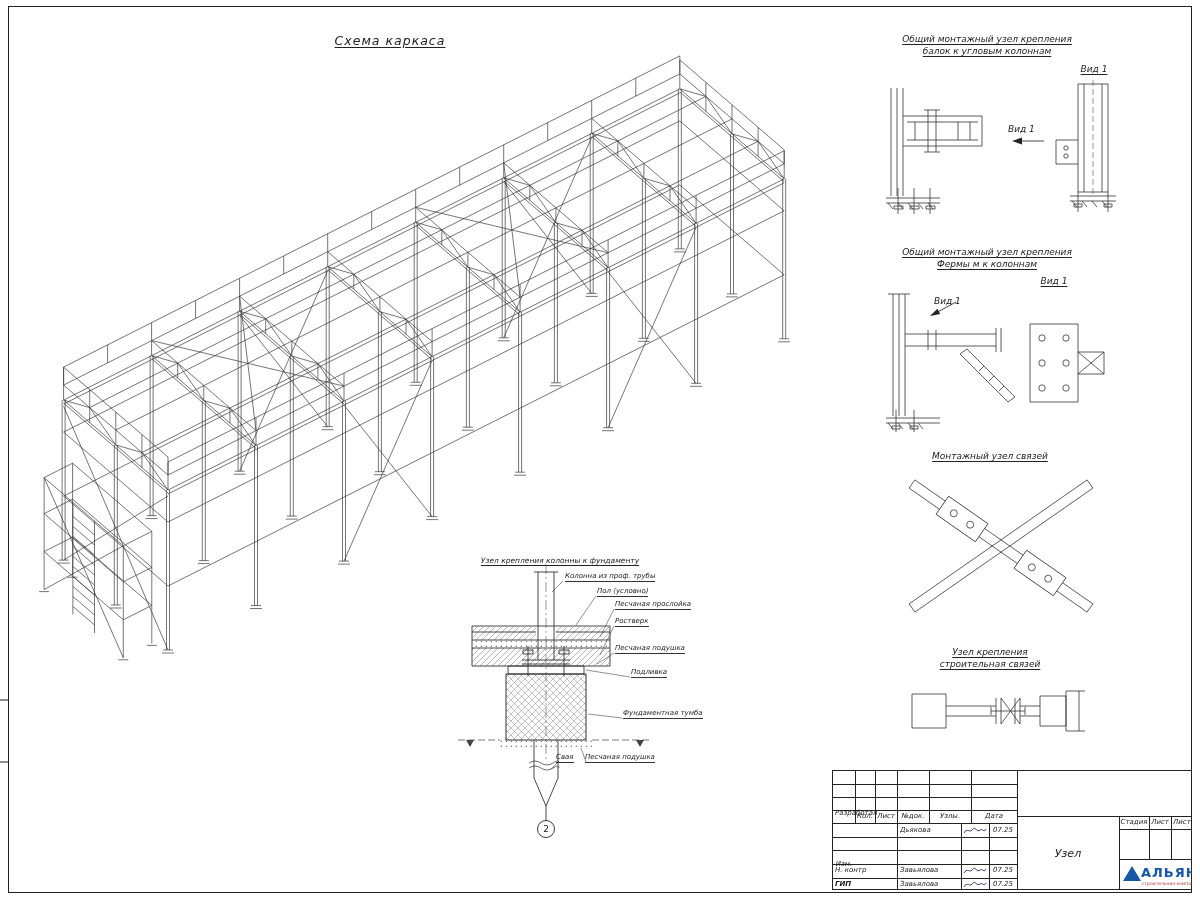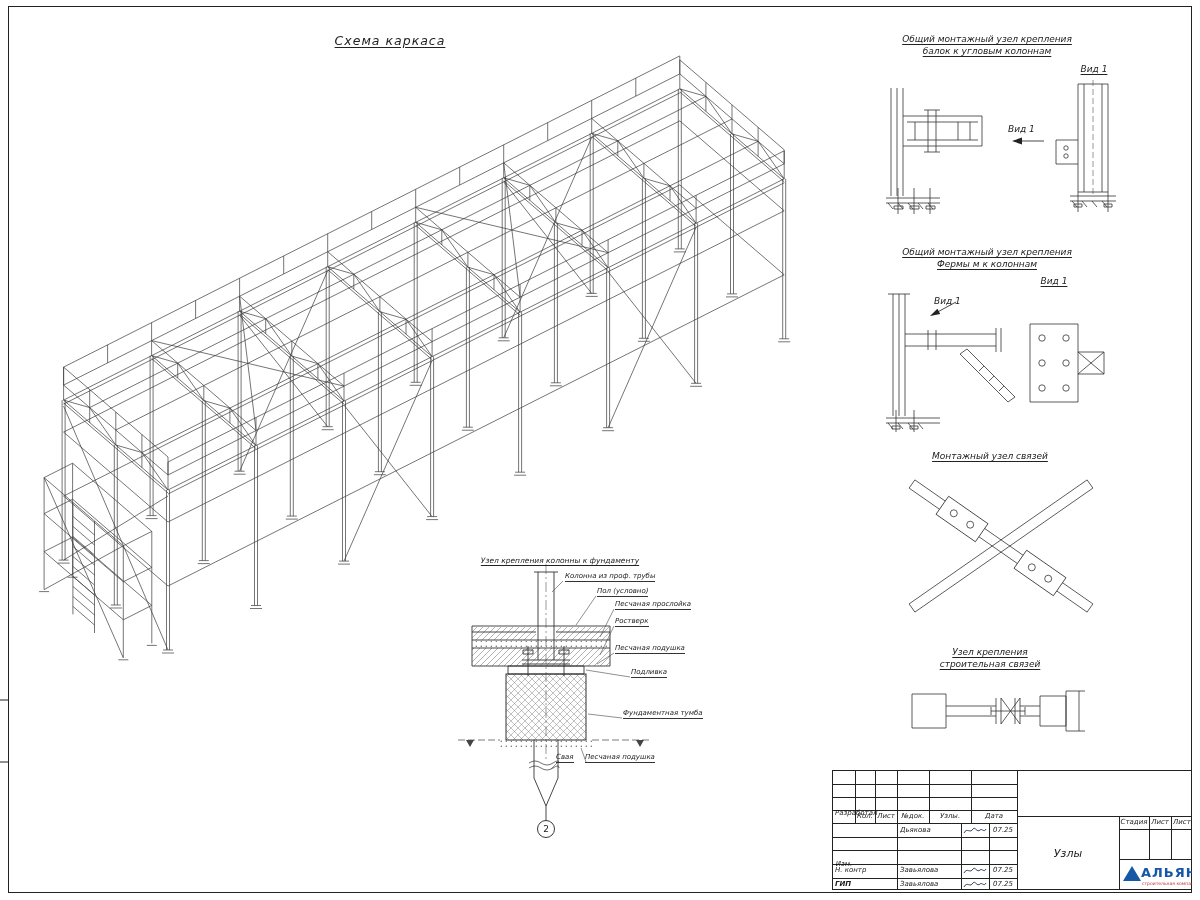--- a/index.html
+++ b/index.html
@@ -221,21 +221,21 @@
     </svg>
   <div class="cell ctr" style="left:156px; top:95px; width:28px;">07.25</div>
 
   <div class="cell" style="left:2px; top:109px; width:62px;font-weight:bold;">ГИП</div>
   <div class="cell" style="left:67px; top:109px; width:60px;">Завьялова</div>
   <svg class="sig" style="left:129px; top:108px;" width="26" height="11">
       <path d="M2 8C5 2 8 9 11 4C13 1 15 8 18 5C20 3 22 8 24 4" stroke="#1b2a4a" stroke-width="0.9" fill="none"></path>
     </svg>
   <div class="cell ctr" style="left:156px; top:109px; width:28px;">07.25</div>
 
-  <div class="cell ctr" style="left:184px; top:76px; width:102px; font-size:11px;">Узлы</div>
+  <div class="cell ctr" style="left:184px; top:76px; width:102px; font-size:11px;">Узел</div>
 
   <div class="cell ctr" style="left:286px; top:47px; width:30px;">Стадия</div>
   <div class="cell ctr" style="left:316px; top:47px; width:22px;">Лист</div>
   <div class="cell" style="left:340px; top:47px; width:22px;">Листов</div>
 
   <div class="cell" style="left:286px; top:88px; width:74px; height:32px;">
     <div class="logo-tri"></div>
     <div class="company-name">АЛЬЯНС</div>
     <div class="company-tag">строительная компания</div>
   </div>

